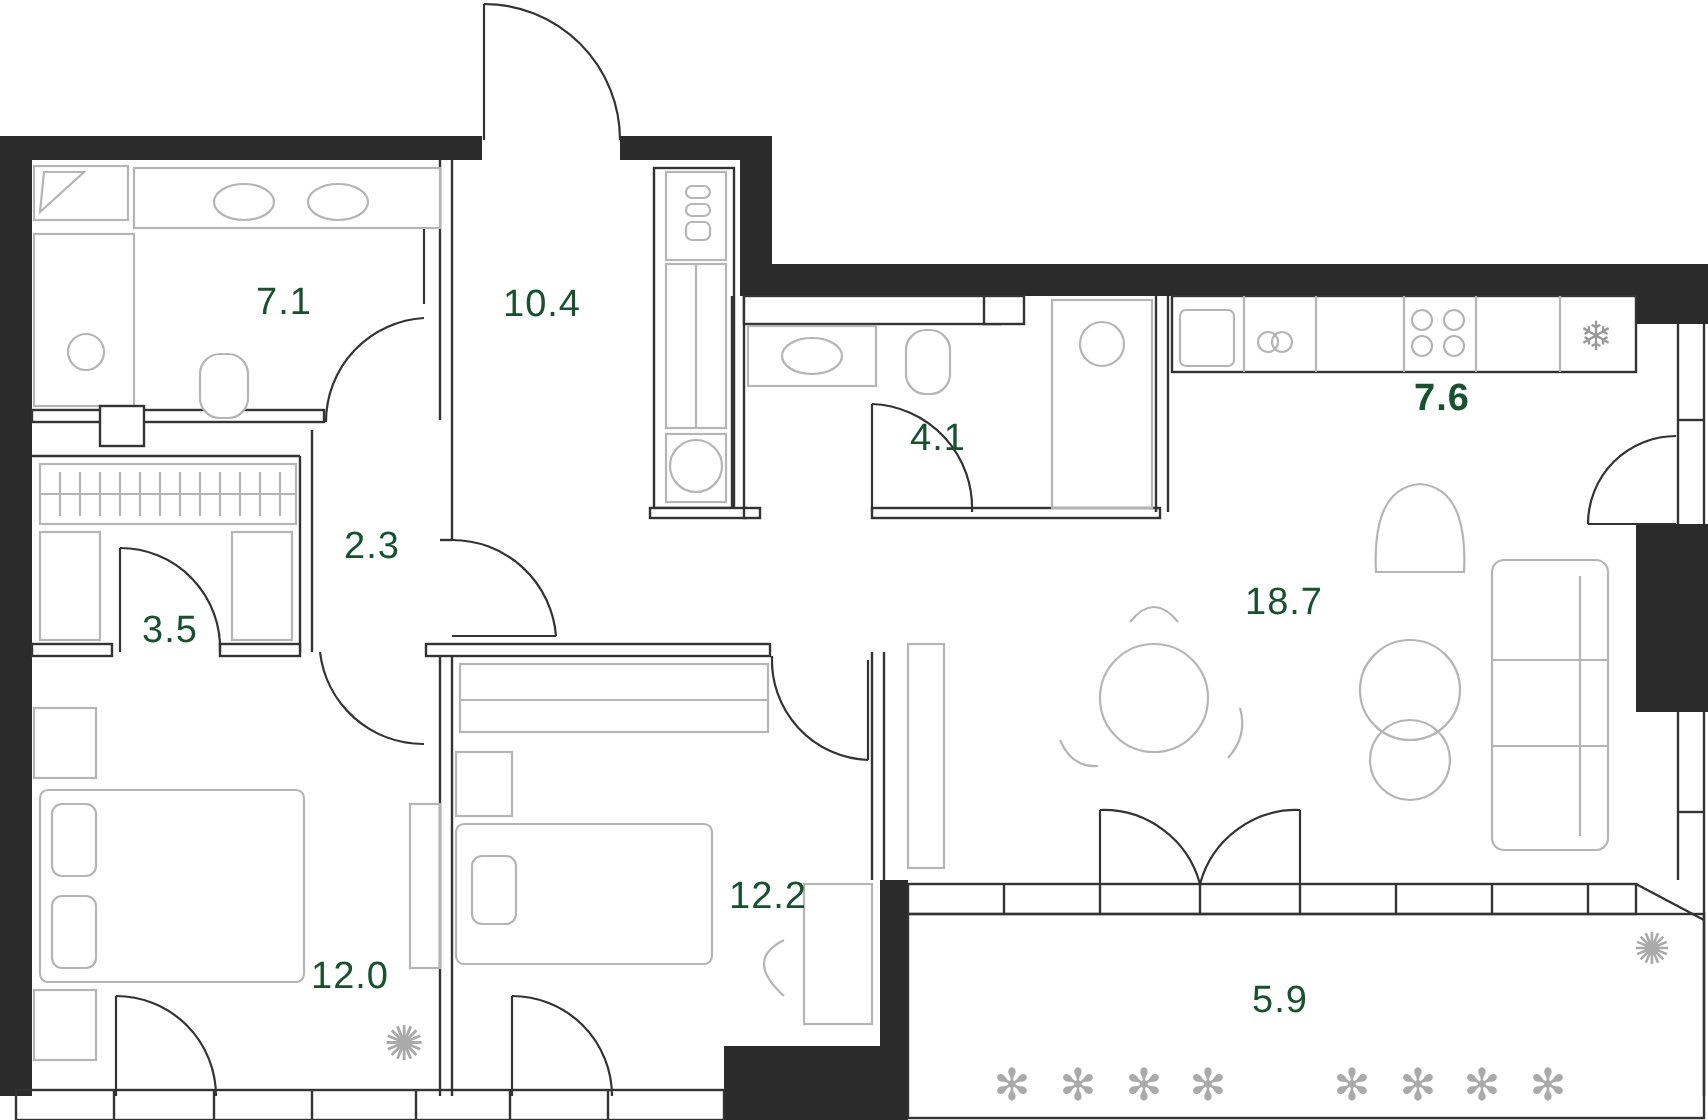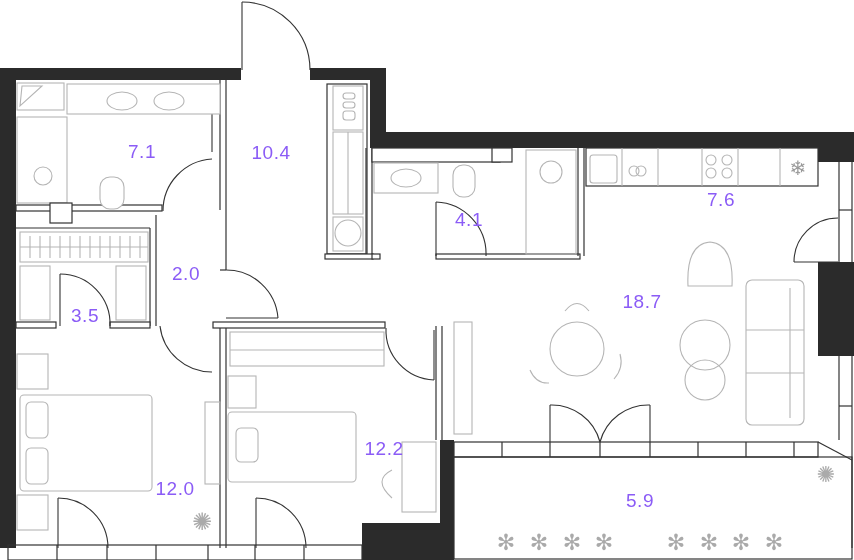--- a/index.html
+++ b/index.html
@@ -4,21 +4,21 @@
 <style>
   html,body{margin:0;padding:0;background:#ffffff;}
   body{width:854px;height:560px;overflow:hidden;position:relative;font-family:"Liberation Sans","DejaVu Sans",sans-serif;}
   #plan{position:absolute;left:0;top:0;width:854px;height:560px;}
   .wall{fill:#2b2b2b;}
   .thin{stroke:#333;stroke-width:1.2;fill:none;}
   .thinw{stroke:#333;stroke-width:1.2;fill:#fff;}
   .furn{stroke:#b5b5b5;stroke-width:1.1;fill:none;}
   .furnw{stroke:#b5b5b5;stroke-width:1.1;fill:#fff;}
   .door{stroke:#333;stroke-width:1.1;fill:none;}
-  .label{position:absolute;font-size:19px;color:#8b5cf6;letter-spacing:0.5px;transform:translate(-50%,-50%);white-space:nowrap;}
+  .label{position:absolute;font-size:19px;color:#14532d;letter-spacing:0.5px;transform:translate(-50%,-50%);white-space:nowrap;}
 </style>
 </head>
 <body>
 
 <svg id="plan" viewBox="0 0 854 560" xmlns="http://www.w3.org/2000/svg">
 
   <g>
     <rect class="wall" x="0" y="68" width="241" height="12"></rect>
     <rect class="wall" x="0" y="68" width="16" height="480"></rect>
     <rect class="wall" x="310" y="68" width="76" height="12"></rect>
@@ -245,19 +245,19 @@
     <text x="676" y="550">✻</text>
     <text x="709" y="550">✻</text>
     <text x="741" y="550">✻</text>
     <text x="774" y="550">✻</text>
   </g>
 </svg>
 
 <div class="label" style="left:142px;top:152px;">7.1</div>
 <div class="label" style="left:271px;top:153px;">10.4</div>
 <div class="label" style="left:469px;top:220px;">4.1</div>
-<div class="label" style="left:721px;top:200px;">7.6</div>
-<div class="label" style="left:186px;top:274px;">2.0</div>
+<div class="label" style="left:721px;top:200px;font-weight:bold;">7.6</div>
+<div class="label" style="left:186px;top:274px;">2.3</div>
 <div class="label" style="left:85px;top:316px;">3.5</div>
 <div class="label" style="left:642px;top:302px;">18.7</div>
 <div class="label" style="left:384px;top:401px;margin-top:48px;">12.2</div>
 <div class="label" style="left:175px;top:441px;margin-top:48px;">12.0</div>
 <div class="label" style="left:640px;top:501px;">5.9</div>
 
 </body></html>

